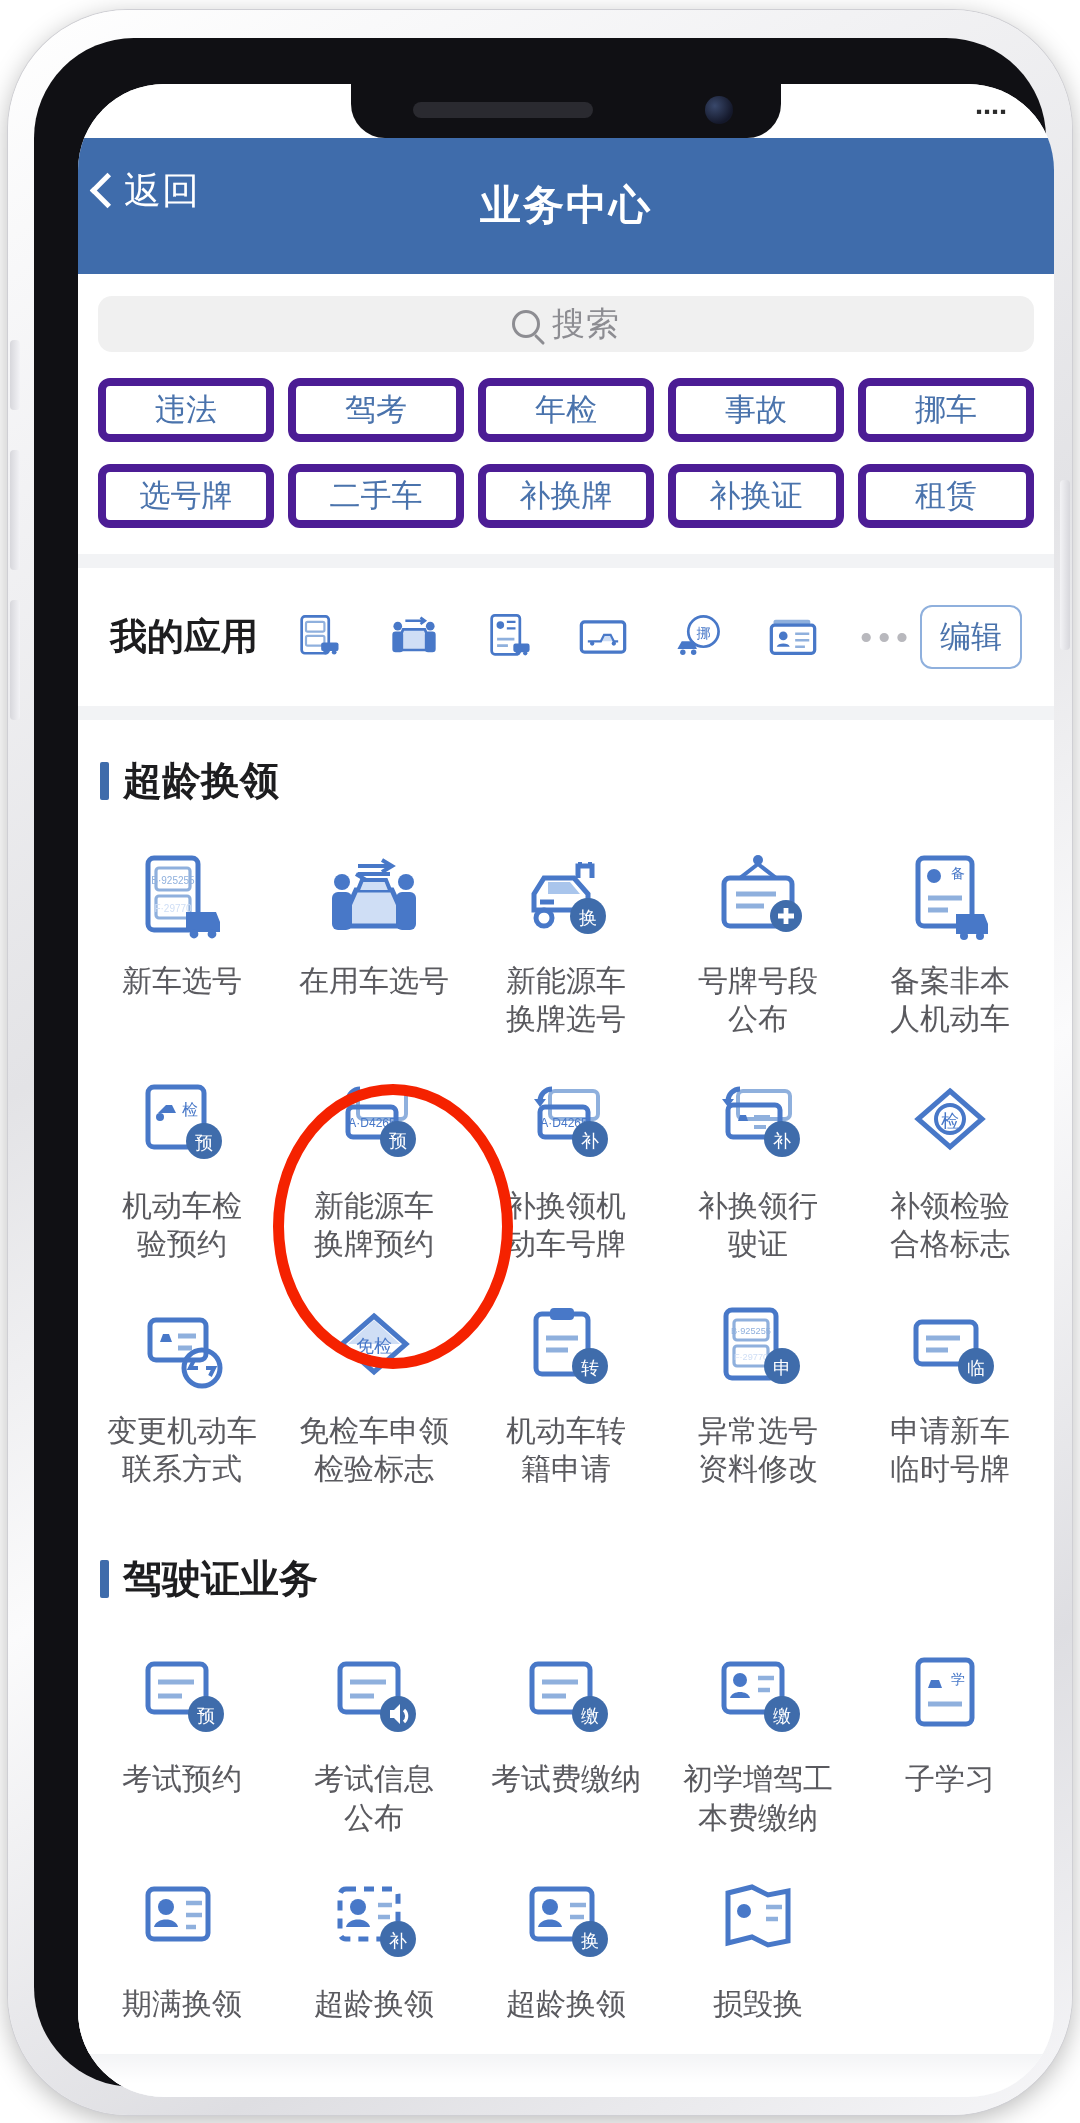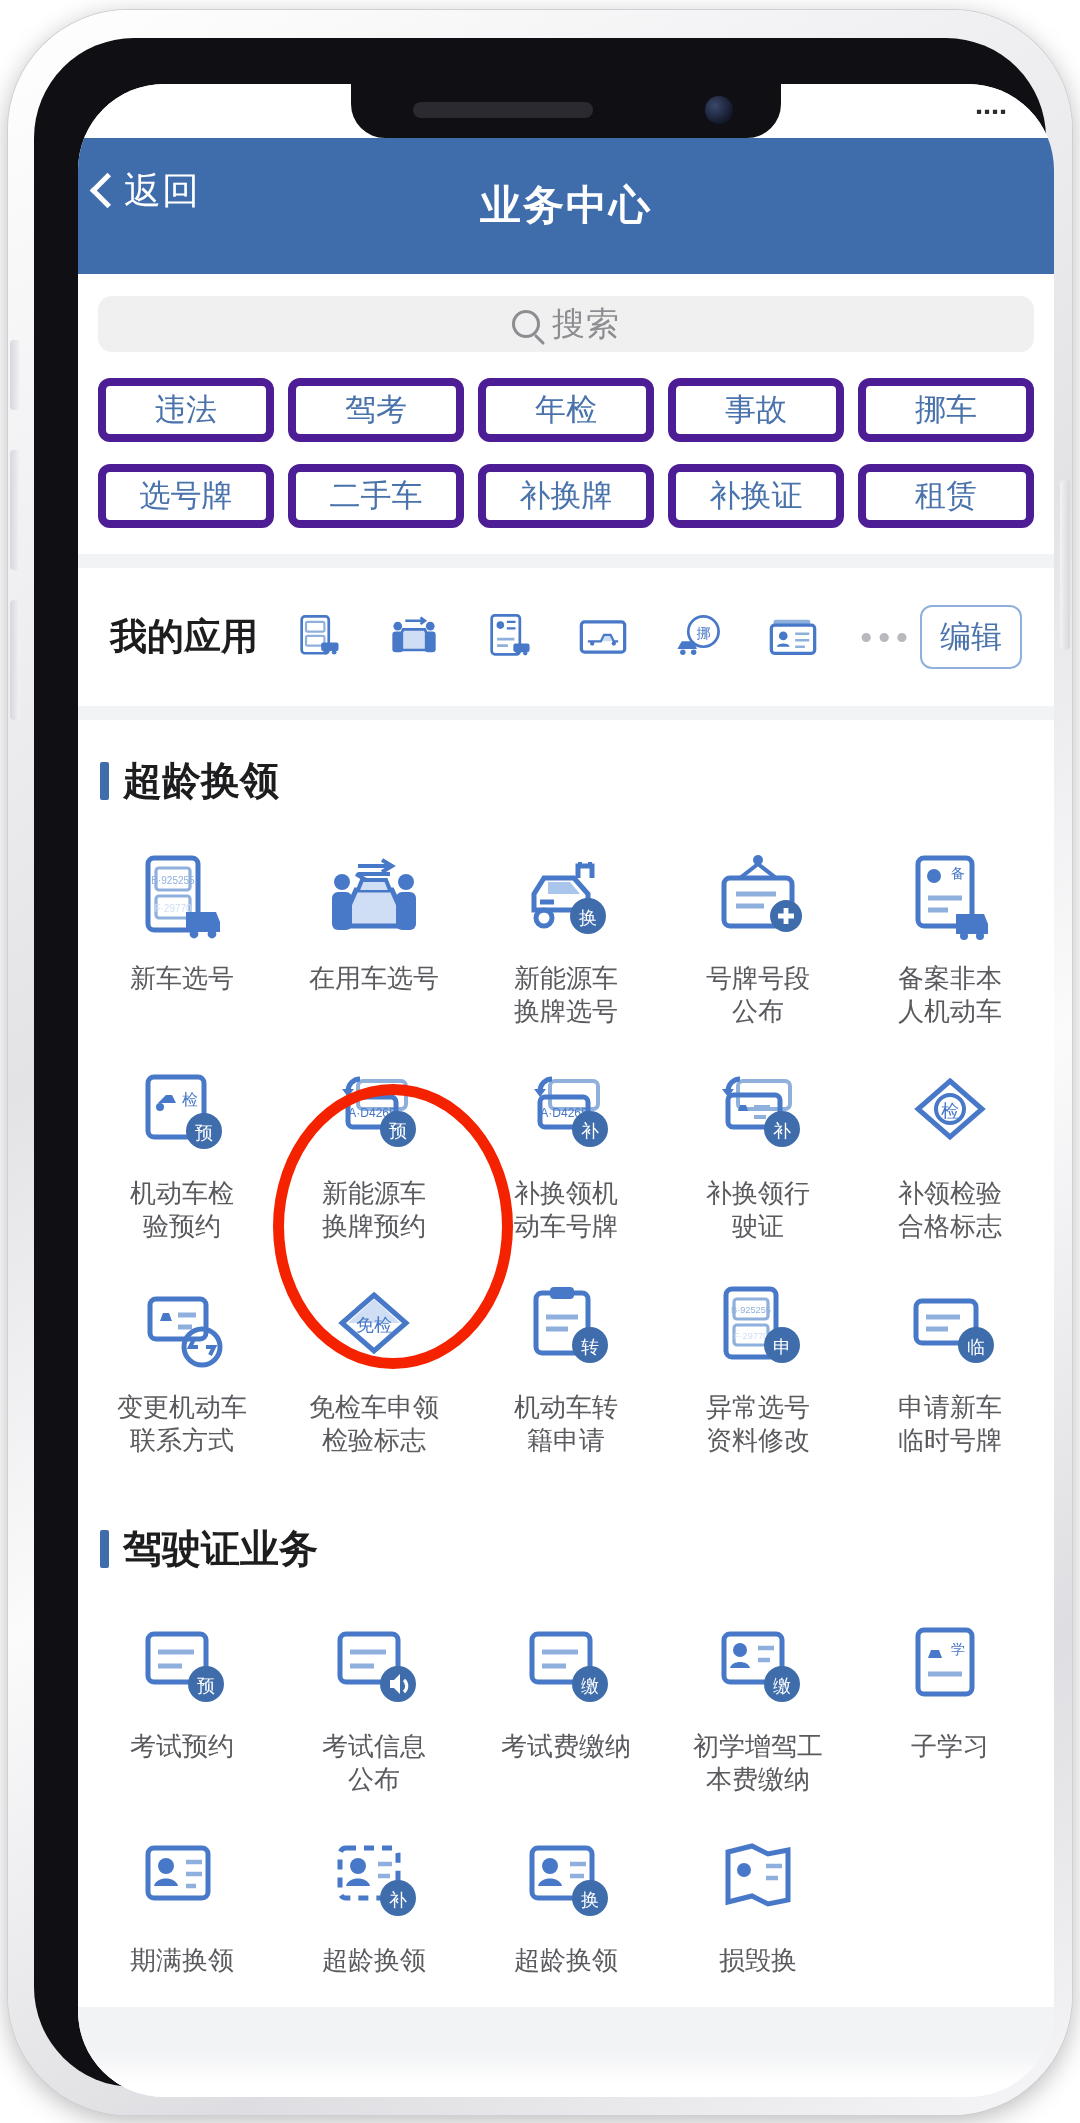--- a/index.html
+++ b/index.html
@@ -167,21 +167,21 @@
   .grid5 {
     display:grid; grid-template-columns:repeat(5,1fr);
     padding: 6px 8px 14px 8px;
   }
   .cell {
     display:flex; flex-direction:column; align-items:center;
     padding:26px 2px 10px 2px; position:relative;
   }
   .cell-icon { width:96px; height:96px; margin-bottom:16px; }
   .cell-label {
-    font-size:26px; color:#5a5a5f; line-height:1.28;
+    font-size:30px; color:#5a5a5f; line-height:1.28;
     text-align:center; letter-spacing:0px;
   }
 
   
   #red-circle {
     position:absolute;
     left:195px; top:1000px;
     width:240px; height:285px;
     border:11px solid #f52200;
     border-radius:50%;

